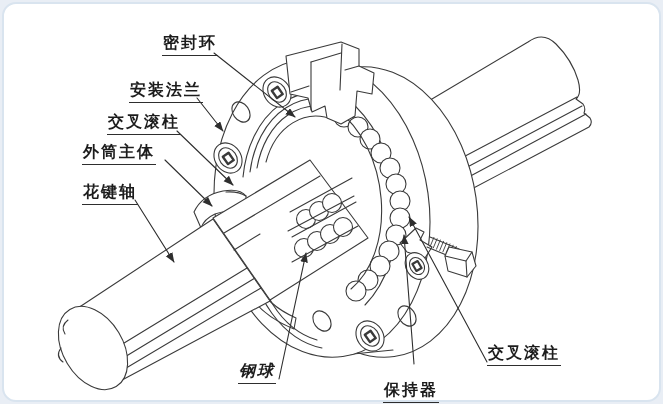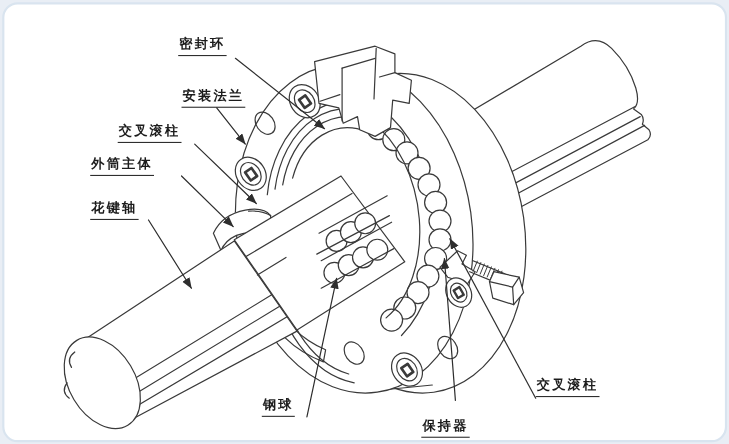--- a/index.html
+++ b/index.html
@@ -9,31 +9,31 @@
     font-family:"Liberation Sans","DejaVu Sans",sans-serif;
     overflow:hidden;
   }
   .card{
     position:absolute;left:2px;top:2px;right:2px;bottom:2px;
     background:#ffffff;border:2px solid #d9e4ef;border-radius:14px;
   }
   svg.drawing{position:absolute;left:0;top:0;width:663px;height:404px;}
   .part-label{
     position:absolute;
-    font-size:12px;line-height:1.25;color:#1c1c1c;
+    font-size:16px;line-height:1.25;color:#1c1c1c;
     letter-spacing:2px;font-weight:bold;
     border-bottom:1.5px solid #2e2e2e;
     padding:0 1px 2px 1px;white-space:nowrap;
   }
   .lbl-seal-ring       {left:162px;top:33px;}
-  .lbl-mounting-flange {left:129px;top:80px;margin-left:36px;}
+  .lbl-mounting-flange {left:129px;top:80px;}
   .lbl-outer-cylinder  {left:107px;top:112px;}
   .lbl-side-seal-ring  {left:82px; top:142px;}
   .lbl-spline-shaft    {left:82px; top:182px;}
-  .lbl-steel-ball      {left:238px;top:361px;}
+  .lbl-steel-ball      {left:238px;top:361px;font-style:italic;}
   .lbl-retainer        {left:383px;top:380px;}
   .lbl-cross-roller    {left:487px;top:343px;}
 </style>
 </head>
 <body>
 
 <div class="card"></div>
 
 <svg class="drawing" viewBox="0 0 663 404" stroke="#3a3a3a" stroke-width="1.1" fill="none" stroke-linejoin="round" stroke-linecap="round">
   <defs>

